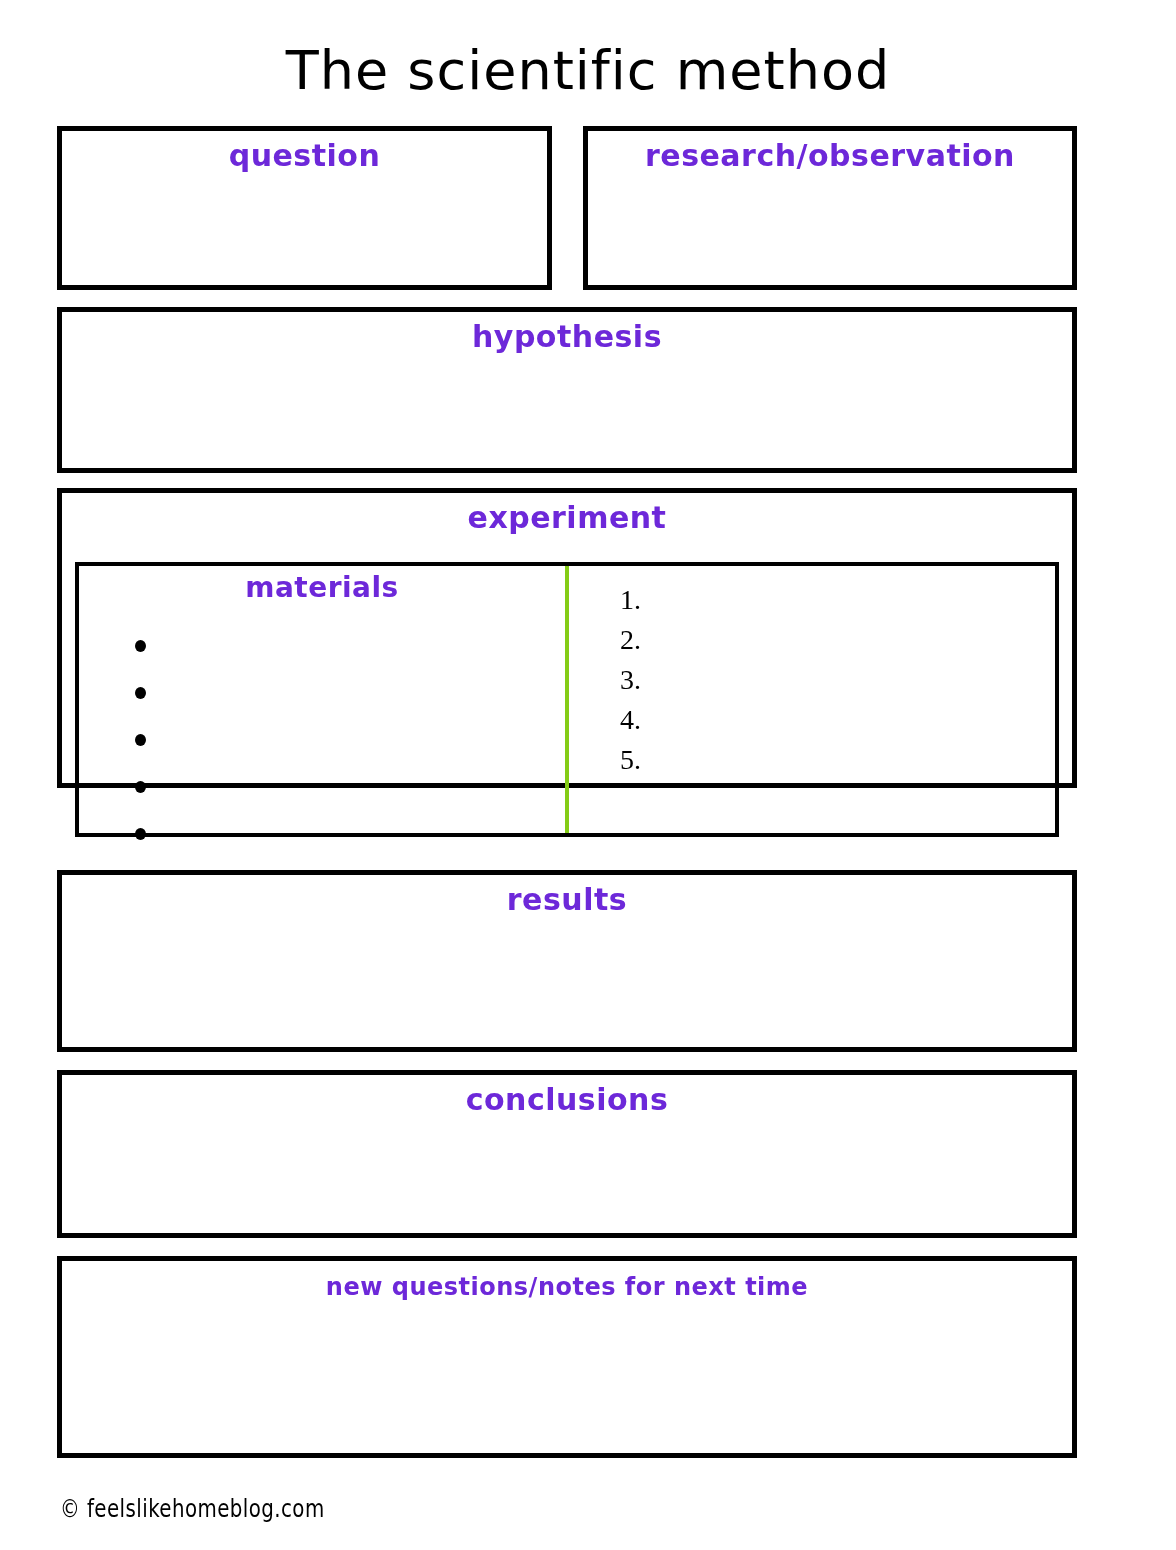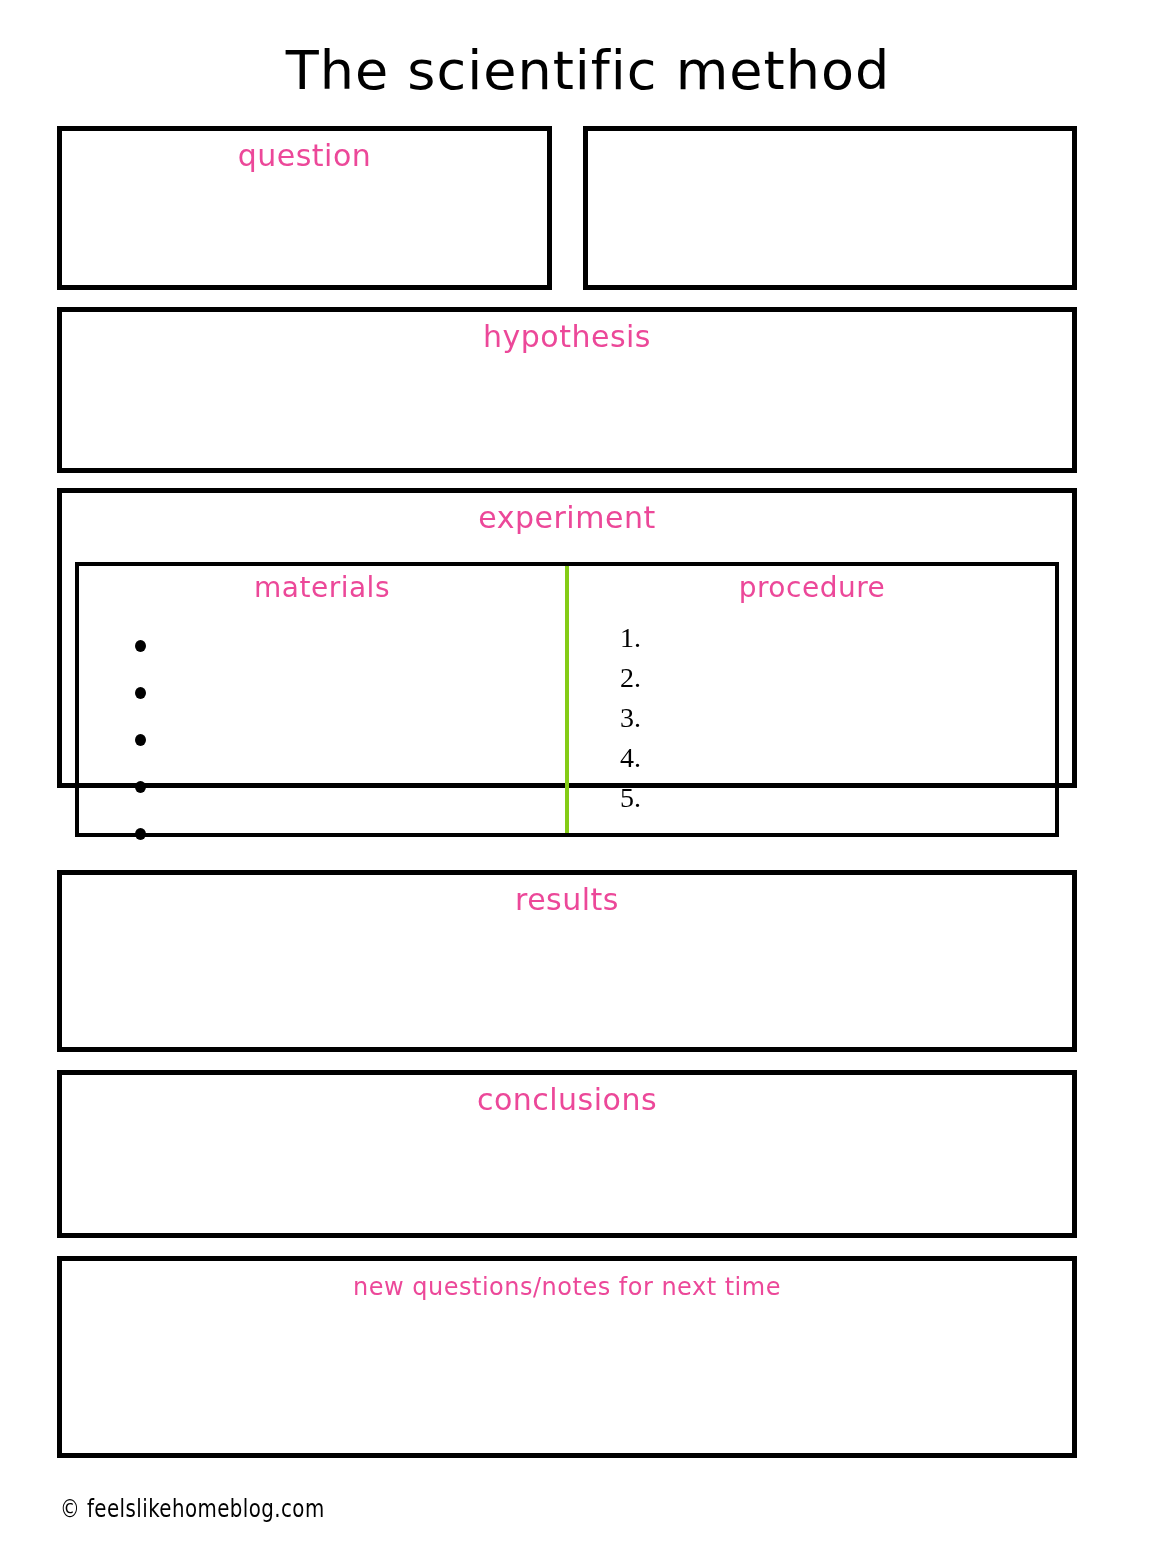--- a/index.html
+++ b/index.html
@@ -41,25 +41,25 @@
   .box {
     position: absolute;
     border: 5px solid #000000;
     background: #ffffff;
     box-sizing: border-box;
   }
 
   .box-heading {
     text-align: center;
     font-family: "DejaVu Sans", sans-serif;
-    font-weight: normal;
+    font-weight: bold;
     font-size: 30px;
     line-height: 34px;
     letter-spacing: 0.5px;
-    color: #ec4899;
+    color: #6d28d9;
     padding-top: 8px;
     white-space: nowrap;
   }
 
   .box-heading.small {
     font-size: 28px;
     line-height: 32px;
     padding-top: 6px;
   }
 
@@ -180,20 +180,21 @@
 <div class="page">
 
   <div class="page-title">The scientific method</div>
 
   <div class="box" id="box-question">
     <div class="box-heading">question</div>
     <div class="write-area" style="top:46px;"></div>
   </div>
 
   <div class="box" id="box-research">
+    <div class="box-heading">research/observation</div>
     <div class="write-area" style="top:46px;"></div>
   </div>
 
   <div class="box" id="box-hypothesis">
     <div class="box-heading">hypothesis</div>
     <div class="write-area" style="top:46px;"></div>
   </div>
 
   <div class="box" id="box-experiment">
     <div class="box-heading">experiment</div>
@@ -220,21 +221,20 @@
             <span></span>
           </li>
           <li>
             <span class="dot"></span>
             <span></span>
           </li>
         </ul>
       </div>
 
       <div class="inner-col procedure">
-        <div class="box-heading small">procedure</div>
         <ul class="number-list">
           <li>1.</li>
           <li>2.</li>
           <li>3.</li>
           <li>4.</li>
           <li>5.</li>
         </ul>
       </div>
 
     </div>

